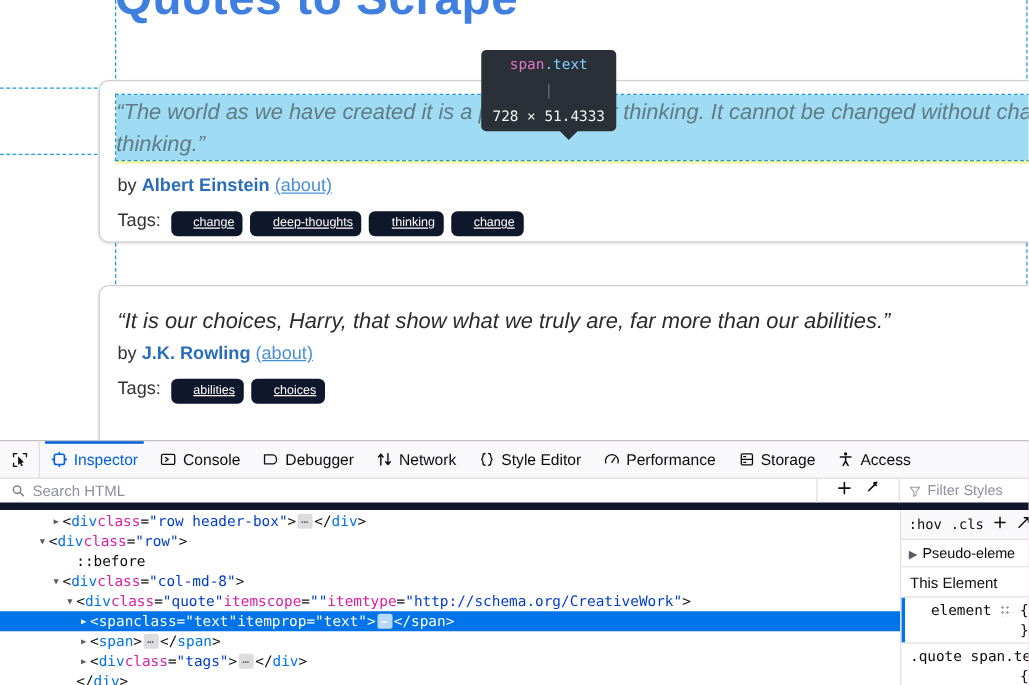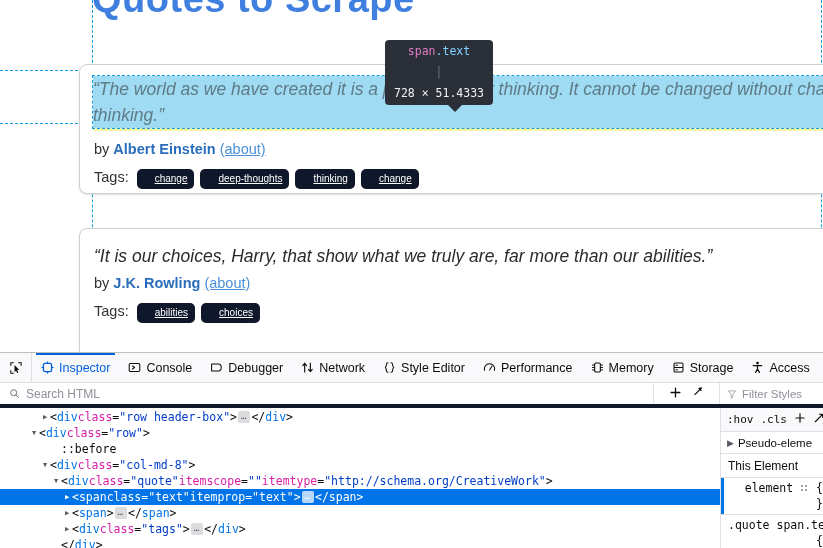--- a/index.html
+++ b/index.html
@@ -163,21 +163,21 @@
   .dt-tab.active:before {
     content: ""; position: absolute; left: 4px; right: 4px; top: 0;
     height: 2px; background: #0060df;
   }
   .dt-tab svg { display: block; }
 
   #dt-search-row {
     height: 25px;
     display: flex; align-items: stretch;
     background: #ffffff;
-    border-bottom: 4px solid #0f172a;
+    border-bottom: 6px solid #0f172a;
     flex: 0 0 auto;
   }
   #dt-search {
     flex: 1 1 auto;
     display: flex; align-items: center; gap: 6px;
     padding-left: 9px;
     border-right: 1px solid #e0e0e2;
   }
   #dt-search .ph { font-size: 12px; color: #8f8f9d; }
   #dt-search-actions {
@@ -396,27 +396,20 @@
       </div>
 
       <div class="dt-tab">
         <svg width="13" height="13" viewBox="0 0 16 16">
           <path d="M2 11.5a6.3 6.3 0 1 1 12 0" fill="none" stroke="#0c0c0d" stroke-width="1.3" stroke-linecap="round"></path>
           <path d="M8 11L11 6.4" stroke="#0c0c0d" stroke-width="1.3" stroke-linecap="round"></path>
         </svg>
         <span>Performance</span>
       </div>
 
-      <div class="dt-tab">
-        <svg width="13" height="13" viewBox="0 0 16 16">
-          <rect x="4.5" y="2.5" width="7" height="11" rx="1.5" fill="none" stroke="#0c0c0d" stroke-width="1.3"></rect>
-          <path d="M1.8 5h2.2M1.8 8h2.2M1.8 11h2.2M12 5h2.2M12 8h2.2M12 11h2.2" stroke="#0c0c0d" stroke-width="1.2" stroke-linecap="round"></path>
-        </svg>
-        <span>Memory</span>
-      </div>
 
       <div class="dt-tab">
         <svg width="13" height="13" viewBox="0 0 16 16">
           <rect x="2.5" y="2.5" width="11" height="11" rx="1.5" fill="none" stroke="#0c0c0d" stroke-width="1.3"></rect>
           <path d="M2.5 8h11" stroke="#0c0c0d" stroke-width="1.3"></path>
           <path d="M4.8 5.2h2M4.8 10.9h2" stroke="#0c0c0d" stroke-width="1.2" stroke-linecap="round"></path>
         </svg>
         <span>Storage</span>
       </div>
 

